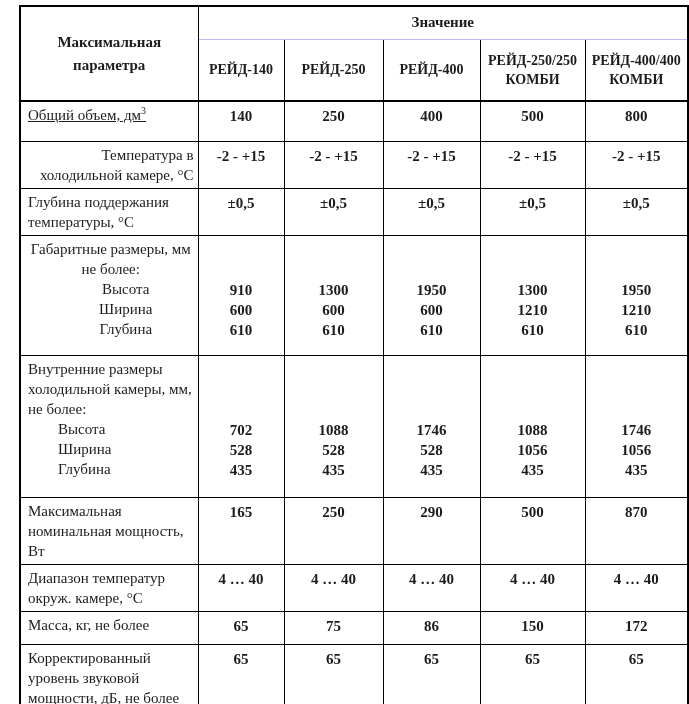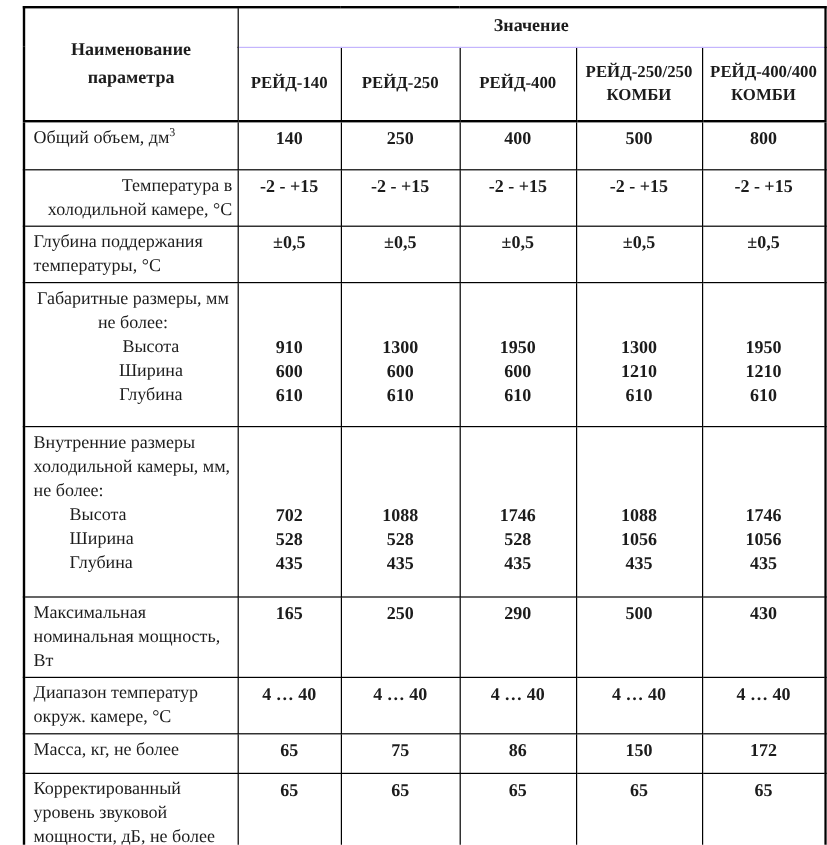--- a/index.html
+++ b/index.html
@@ -89,35 +89,35 @@
     <col style="width:178px">
     <col style="width:86px">
     <col style="width:99px">
     <col style="width:97px">
     <col style="width:105px">
     <col style="width:103px">
   </colgroup>
   <thead>
     <tr>
       <th class="param-hdr" rowspan="2">
-        <span class="wrap">Наименование параметра</span>
+        <span class="wrap">Максимальная параметра</span>
       </th>
       <th class="value-hdr" colspan="5">Значение</th>
     </tr>
     <tr id="col-headers">
         <th class="col-hdr">РЕЙД-140</th>
         <th class="col-hdr">РЕЙД-250</th>
         <th class="col-hdr">РЕЙД-400</th>
         <th class="col-hdr">РЕЙД-250/250 КОМБИ</th>
         <th class="col-hdr">РЕЙД-400/400 КОМБИ</th>
       </tr>
   </thead>
   <tbody id="table-body">
       <tr>
-        <td class="label-cell" style="height: 40px;">
+        <td class="label-cell" style="height: 40px; text-decoration: underline;">
           <div class="lbl-line">Общий объем, дм<sup>3</sup></div>
         </td>
         <td class="value-cell">
           <div class="val-line">140</div>
         </td>
         <td class="value-cell">
           <div class="val-line">250</div>
         </td>
         <td class="value-cell">
           <div class="val-line">400</div>
@@ -277,21 +277,21 @@
         <td class="value-cell">
           <div class="val-line">250</div>
         </td>
         <td class="value-cell">
           <div class="val-line">290</div>
         </td>
         <td class="value-cell">
           <div class="val-line">500</div>
         </td>
         <td class="value-cell">
-          <div class="val-line">430</div>
+          <div class="val-line">870</div>
         </td>
       </tr>
       <tr>
         <td class="label-cell" style="height: 41px;">
           <div class="lbl-line">Диапазон температур</div>
           <div class="lbl-line">окруж. камере, °С</div>
         </td>
         <td class="value-cell">
           <div class="val-line">4 … 40</div>
         </td>

